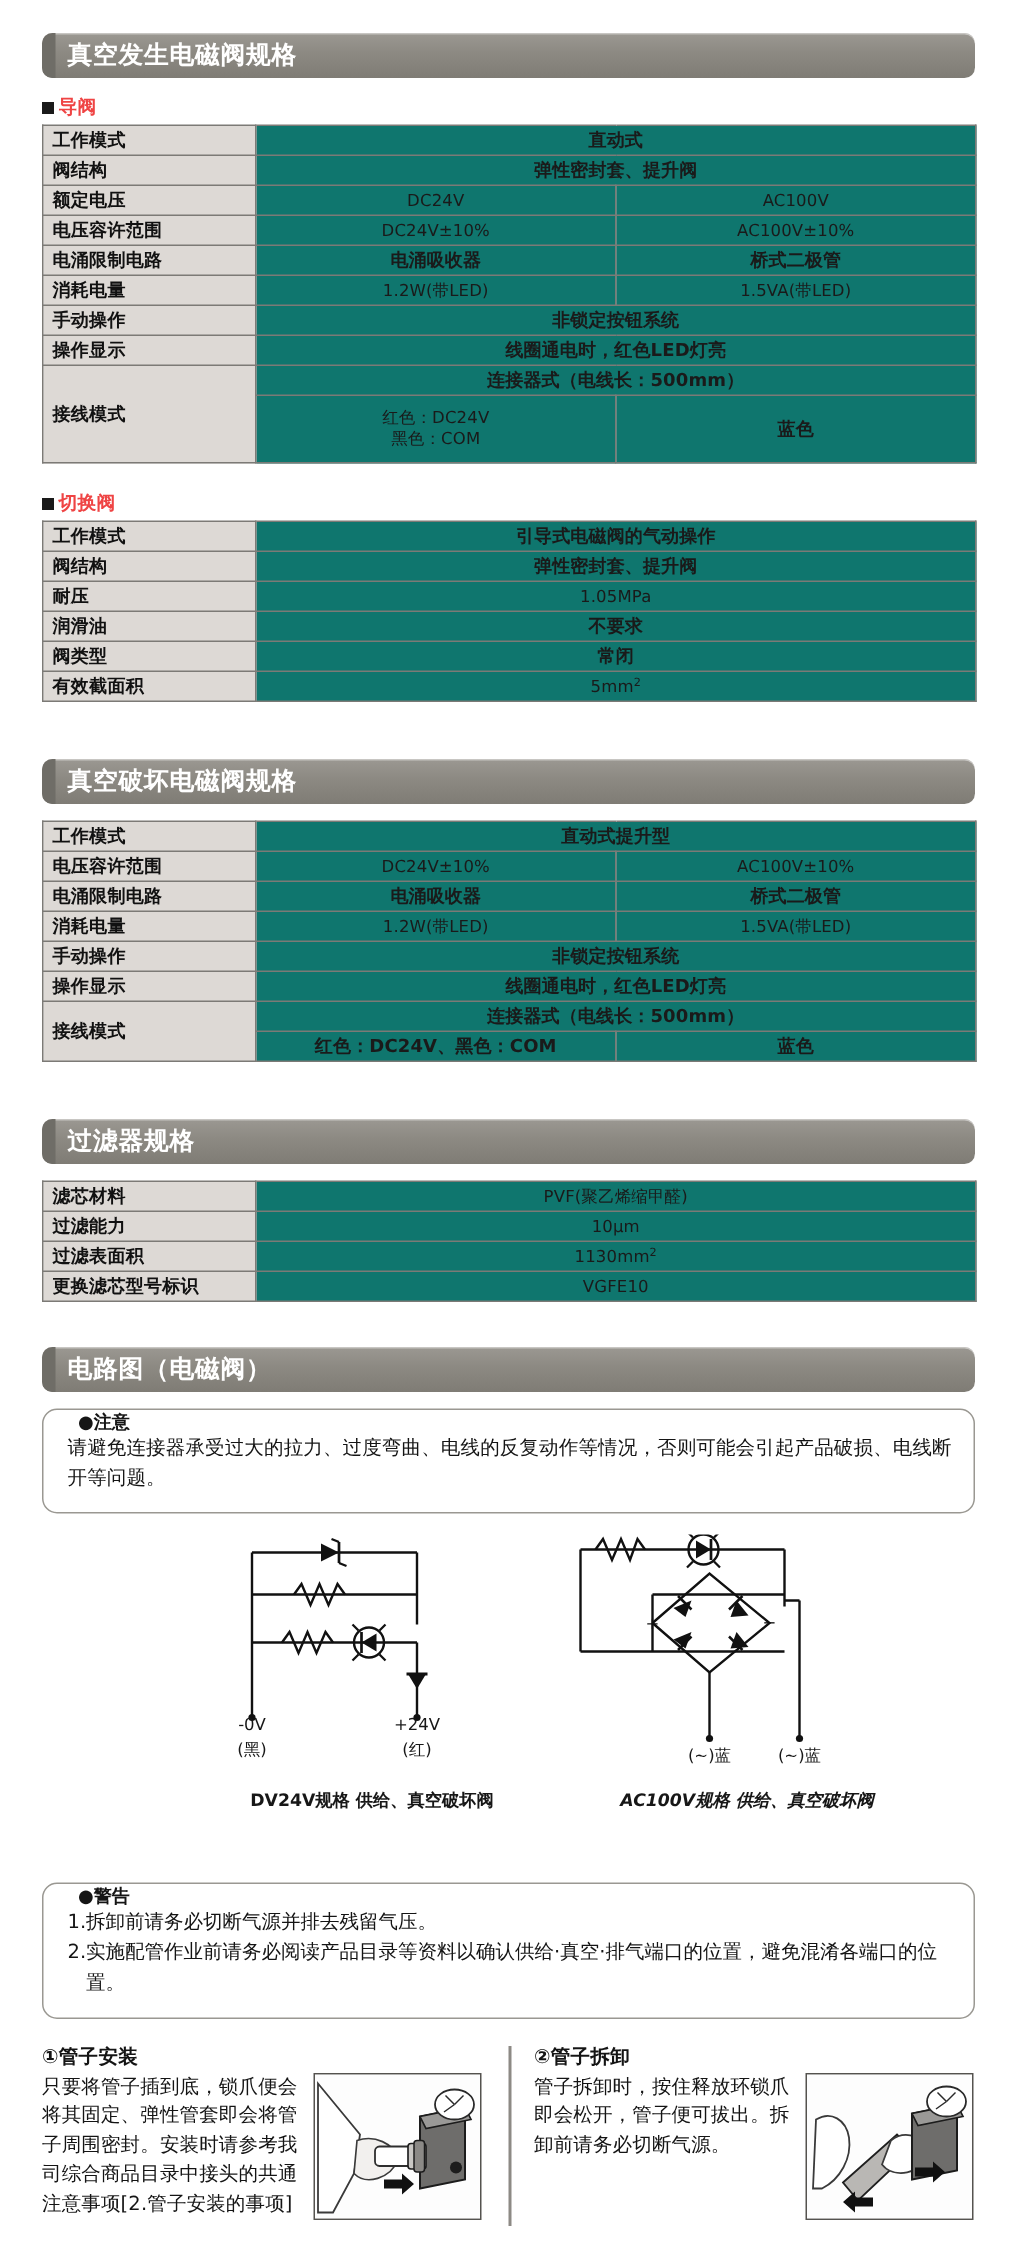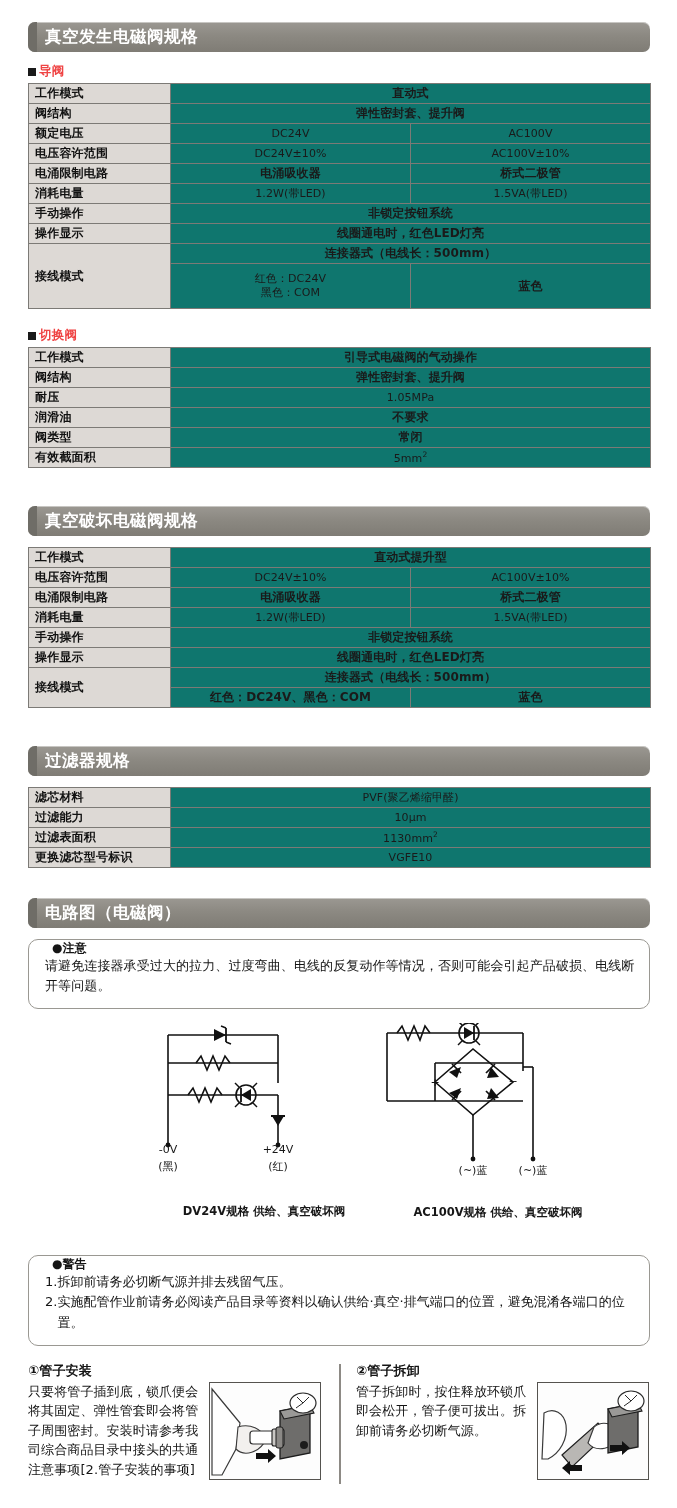--- a/index.html
+++ b/index.html
@@ -541,22 +541,22 @@
       <text x="62" y="63" font-size="11" font-family="DejaVu Sans, sans-serif" fill="#111" text-anchor="middle">+</text>
       <text x="140" y="62" font-size="11" font-family="DejaVu Sans, sans-serif" fill="#111" text-anchor="middle">−</text>
 
       <circle cx="100" cy="136" r="2.4" fill="#111"></circle>
       <circle cx="160" cy="136" r="2.4" fill="#111"></circle>
     </svg>
 
     <div class="pin-label" style="left:420px; top:140px; width:50px;">(~)蓝</div>
     <div class="pin-label" style="left:480px; top:140px; width:50px;">(~)蓝</div>
 
-    <div class="circuit-caption" style="left:96px; top:170px; width:280px;margin-top:11px;">DV24V规格 供给、真空破坏阀</div>
-    <div class="circuit-caption" style="left:330px; top:182px; width:280px;">AC100V规格 供给、真空破坏阀</div>
+    <div class="circuit-caption" style="left:80px; top:170px; width:280px;">DV24V规格 供给、真空破坏阀</div>
+    <div class="circuit-caption" style="left:330px; top:170px; width:280px;font-style:italic;">AC100V规格 供给、真空破坏阀</div>
   </div>
 
   <div style="height:22px"></div>
 
 
   <div class="note-box">
     <div class="note-legend">●警告</div>
     <div class="warn-list">
       <div class="warn-item">
         <span class="num">1.</span>

